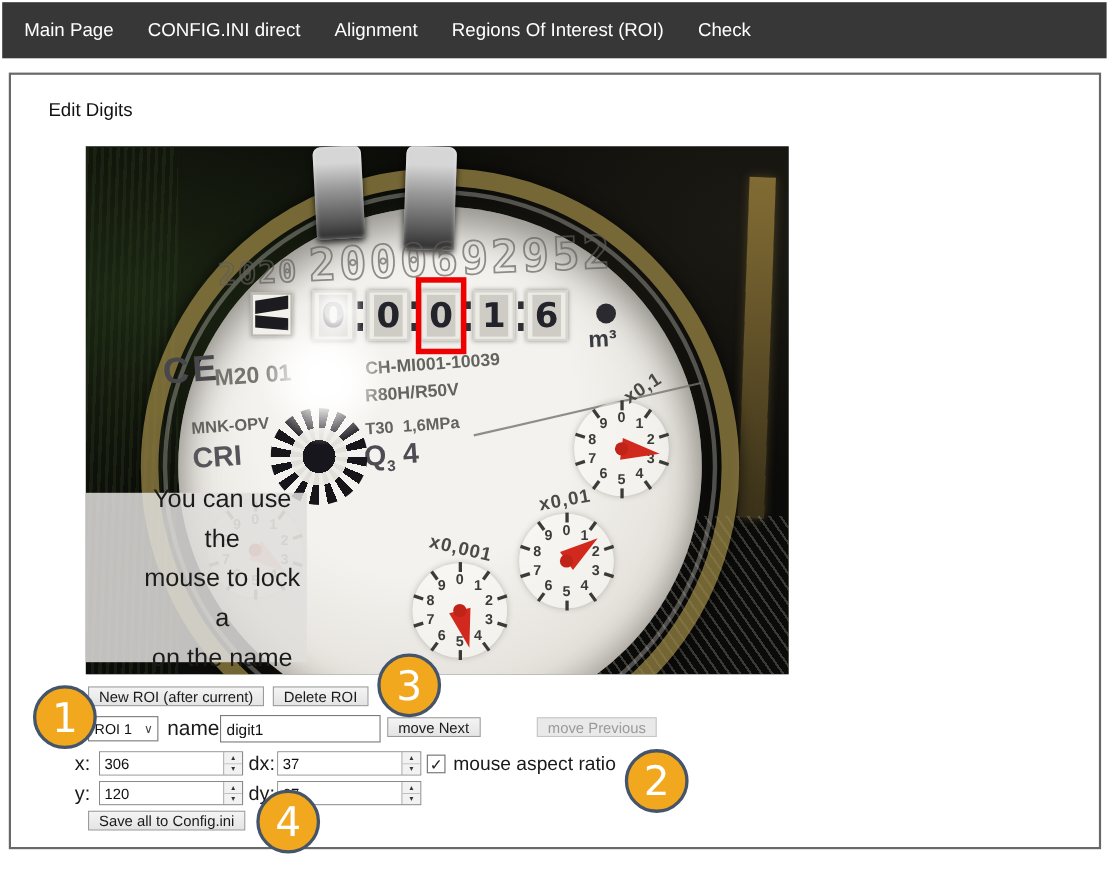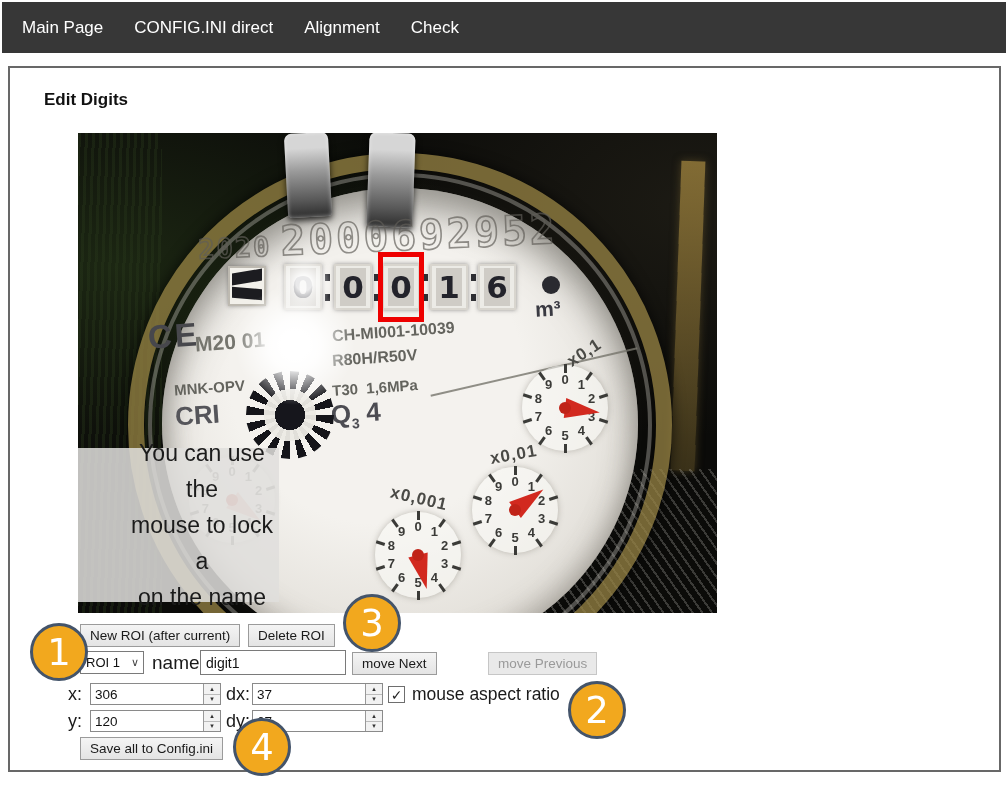--- a/index.html
+++ b/index.html
@@ -4,21 +4,21 @@
 <style>
   * { margin:0; padding:0; box-sizing:border-box; }
   html,body { width:1008px; height:790px; background:#fff; font-family:"Liberation Sans", sans-serif; overflow:hidden; position:relative; }
 
   
   .nav { position:absolute; left:2px; top:2px; width:1004px; height:51px; background:#373737; display:flex; align-items:center; gap:31px; padding-left:20px; }
   .nav a { color:#fff; font-size:17px; text-decoration:none; white-space:nowrap; cursor:pointer; }
 
   
   .content-box { position:absolute; left:8px; top:66px; width:993px; height:706px; background:#fff; border:2px solid #686868; }
-  .page-title { position:absolute; left:44px; top:90px; font-size:17px; font-weight:bold; color:#111; }
+  .page-title { position:absolute; left:44px; top:90px; font-size:17px; font-weight:normal; color:#111; }
 
   
   .photo { position:absolute; left:78px; top:133px; width:639px; height:480px; overflow:hidden; cursor:crosshair;
     background:
       radial-gradient(ellipse at 6% 28%, rgba(48,72,30,0.45), transparent 42%),
       radial-gradient(ellipse at 96% 15%, rgba(60,55,40,0.35), transparent 40%),
       #0b0b09; }
   .tex-left { position:absolute; left:0; top:0; width:84px; height:480px;
     background:repeating-linear-gradient(92deg, rgba(42,58,28,0.35) 0 3px, transparent 3px 7px); }
   .tex-sparkle { position:absolute; left:428px; top:336px; width:211px; height:144px;
@@ -97,21 +97,21 @@
   .glare { position:absolute; left:150px; top:145px; width:134px; height:134px; z-index:5;
     background:radial-gradient(circle, rgba(255,255,255,1) 0 14px, rgba(255,255,255,0.88) 26px, rgba(255,255,255,0) 60px); }
   .glare2 { position:absolute; left:196px; top:120px; width:60px; height:60px; z-index:5;
     background:radial-gradient(circle, rgba(255,255,255,0.9) 0 8px, rgba(255,255,255,0) 28px); }
 
   
   .hint { position:absolute; left:0; top:315px; width:201px; height:154px; z-index:7; background:rgba(223,222,220,0.86);
     display:flex; flex-direction:column; justify-content:center; text-align:center; color:#1b1b1b; font-size:23px; line-height:36px;padding-left:47px; }
 
   
-  .btn { position:absolute; height:23px; background:linear-gradient(#f4f4f4,#e4e4e4); border:1px solid #9b9b9b; font-size:13.5px; color:#1a1a1a; padding:0 9px; font-family:"Liberation Sans", sans-serif; cursor:pointer; }
+  .btn { position:absolute; height:18px; background:linear-gradient(#f4f4f4,#e4e4e4); border:1px solid #9b9b9b; font-size:13.5px; color:#1a1a1a; padding:0 9px; font-family:"Liberation Sans", sans-serif; cursor:pointer; }
   .btn.disabled { background:#e9e9e9; border-color:#c6c6c6; color:#9a9a9a; cursor:default; }
   .btn-new { left:80px; top:624px; }
   .btn-del { left:248px; top:624px; }
   .btn-next { left:352px; top:652px; }
   .btn-prev { left:453px; top:652px;margin-left:35px; }
   .btn-save { left:80px; top:737px; }
 
   .select { position:absolute; left:80px; top:651px; width:64px; height:23px; background:#fff; border:1px solid #7a7a7a; display:flex; align-items:center; font-size:13px; color:#111; padding-left:5px; cursor:pointer; }
   .select .chev { margin-left:auto; padding-right:4px; font-size:11px; color:#444; }
 
@@ -140,20 +140,21 @@
   .badge-3 { left:343px; top:594px; }
   .badge-4 { left:233px; top:718px; }
 </style>
 </head>
 <body>
 
 <div class="nav">
   <a>Main Page</a>
   <a>CONFIG.INI direct</a>
   <a>Alignment</a>
+  <a>Regions Of Interest (ROI)</a>
   <a>Check</a>
 </div>
 
 <div class="content-box"></div>
 <div class="page-title">Edit Digits</div>
 
 <div class="photo">
   <div class="tex-left"></div>
   <div class="tex-gold"></div>
   <div class="tex-sparkle"></div>

